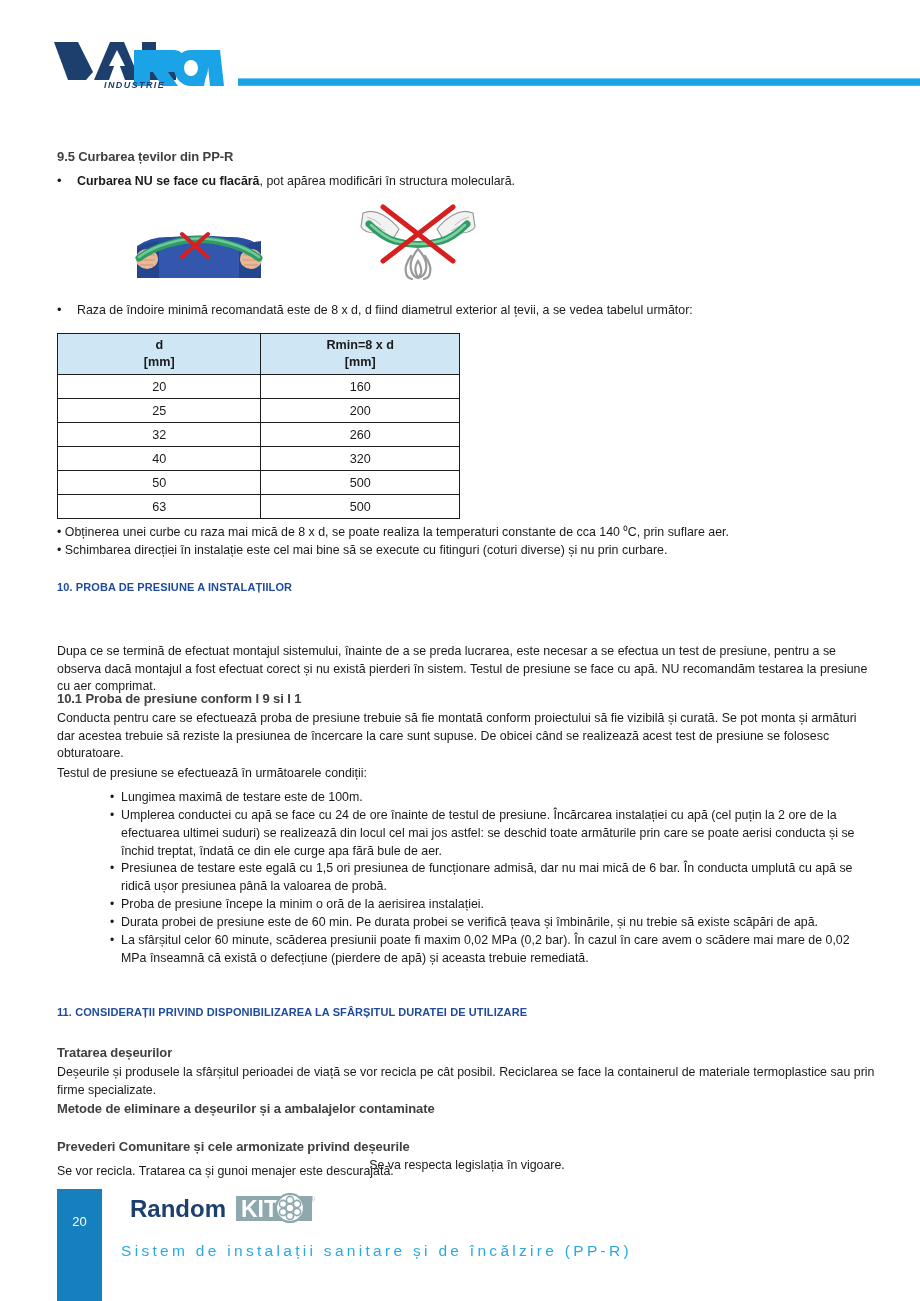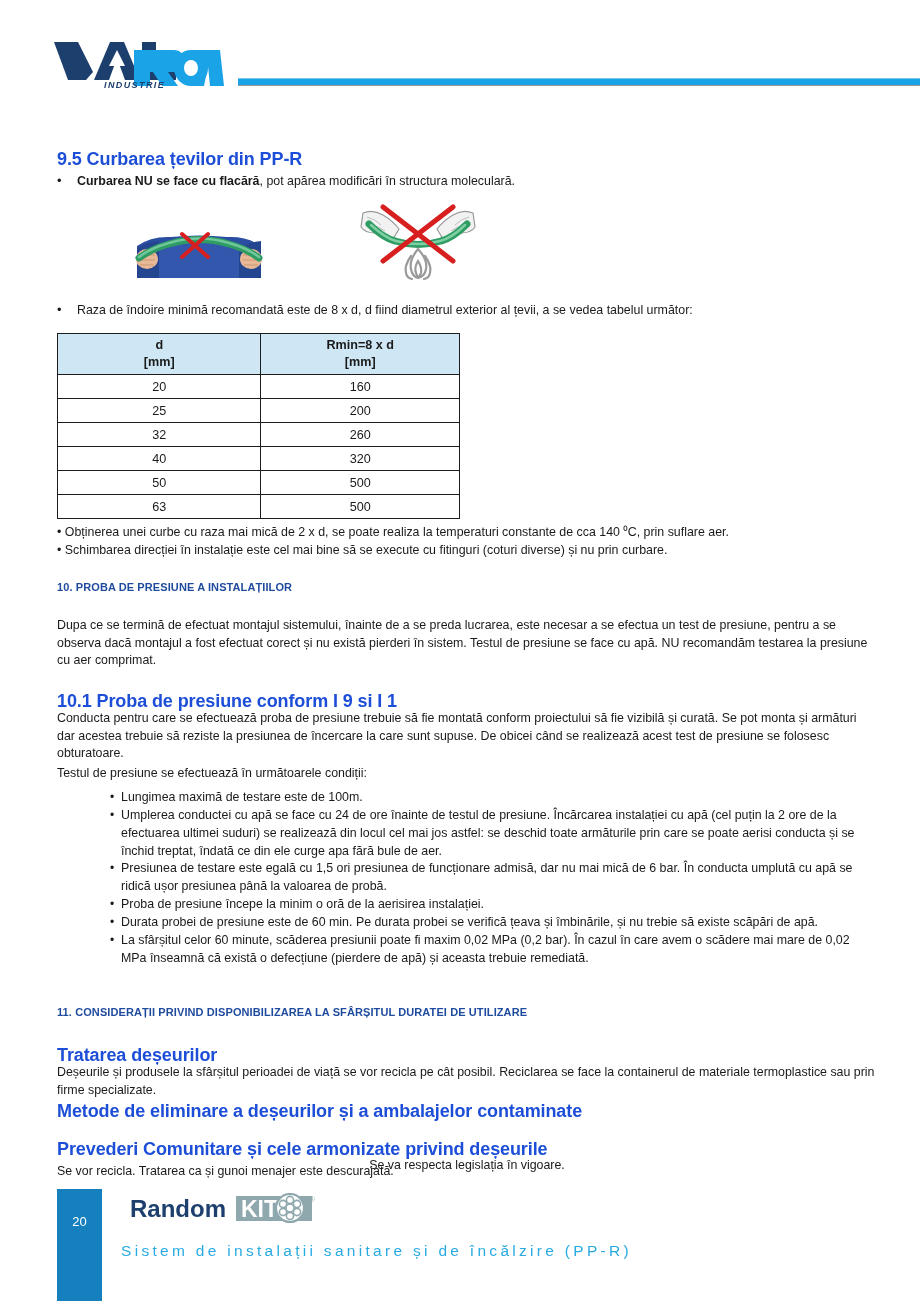--- a/index.html
+++ b/index.html
@@ -38,23 +38,23 @@
 
   
   .page {
     position: absolute;
     left: 0; top: 0;
     width: 920px;
   }
 
   .sec-head {
     position: absolute;
-    font-size: 18px;
+    font-size: 13px;
     font-weight: bold;
-    color: #1d4ed8;
+    color: #404040;
     letter-spacing: -0.1px;
   }
 
   .bullet-row {
     position: absolute;
     display: flex;
     font-size: 12.4px;
     line-height: 1.35;
   }
   .bullet-dot {
@@ -308,25 +308,25 @@
         <td>50</td>
         <td>500</td>
       </tr>
       <tr>
         <td>63</td>
         <td>500</td>
       </tr>
     </tbody>
   </table>
 
-  <div class="dash-line" style="left:57px; top:524px; width:820px;">• Obținerea unei curbe cu raza mai mică de 2 x d, se poate realiza la temperaturi constante de cca 140 ⁰C, prin suflare aer.</div>
+  <div class="dash-line" style="left:57px; top:524px; width:820px;">• Obținerea unei curbe cu raza mai mică de 8 x d, se poate realiza la temperaturi constante de cca 140 ⁰C, prin suflare aer.</div>
   <div class="dash-line" style="left:57px; top:542px; width:820px;">• Schimbarea direcției în instalație este cel mai bine să se execute cu fitinguri (coturi diverse) și nu prin curbare.</div>
 
   <div class="blue-head" style="left:57px; top:581px;">10. PROBA DE PRESIUNE A INSTALAȚIILOR</div>
-  <div class="para" style="left:57px; top:617px; width:818px;">Dupa ce se termină de efectuat montajul sistemului, înainte de a se preda lucrarea, este necesar a se efectua un  test de presiune, pentru a se observa dacă montajul a fost efectuat corect și nu există pierderi în sistem. Testul de presiune se face cu apă. NU recomandăm testarea la presiune cu aer comprimat.</div>
+  <div class="para" style="left:57px; top:643px; width:818px;">Dupa ce se termină de efectuat montajul sistemului, înainte de a se preda lucrarea, este necesar a se efectua un  test de presiune, pentru a se observa dacă montajul a fost efectuat corect și nu există pierderi în sistem. Testul de presiune se face cu apă. NU recomandăm testarea la presiune cu aer comprimat.</div>
 
   <div class="sec-head" style="left:57px; top:691px;">10.1 Proba de presiune conform I 9 si  I 1</div>
   <div class="para" style="left:57px; top:710px; width:820px;">Conducta pentru care se efectuează proba de presiune trebuie să fie montată conform proiectului să fie vizibilă și curată. Se pot monta și armături dar acestea trebuie să reziste la presiunea de încercare la care sunt supuse. De obicei când se realizează acest test de presiune se folosesc obturatoare.</div>
   <div class="para" style="left:57px; top:765px; width:820px;">Testul de presiune se efectuează în următoarele condiții:</div>
 
   <div class="dlist" style="left:110px; top:789px; width:765px;">
     <div class="li">
       <span class="dot">•</span>
       <span class="tx">Lungimea maximă de testare este de 100m.</span>
     </div>

